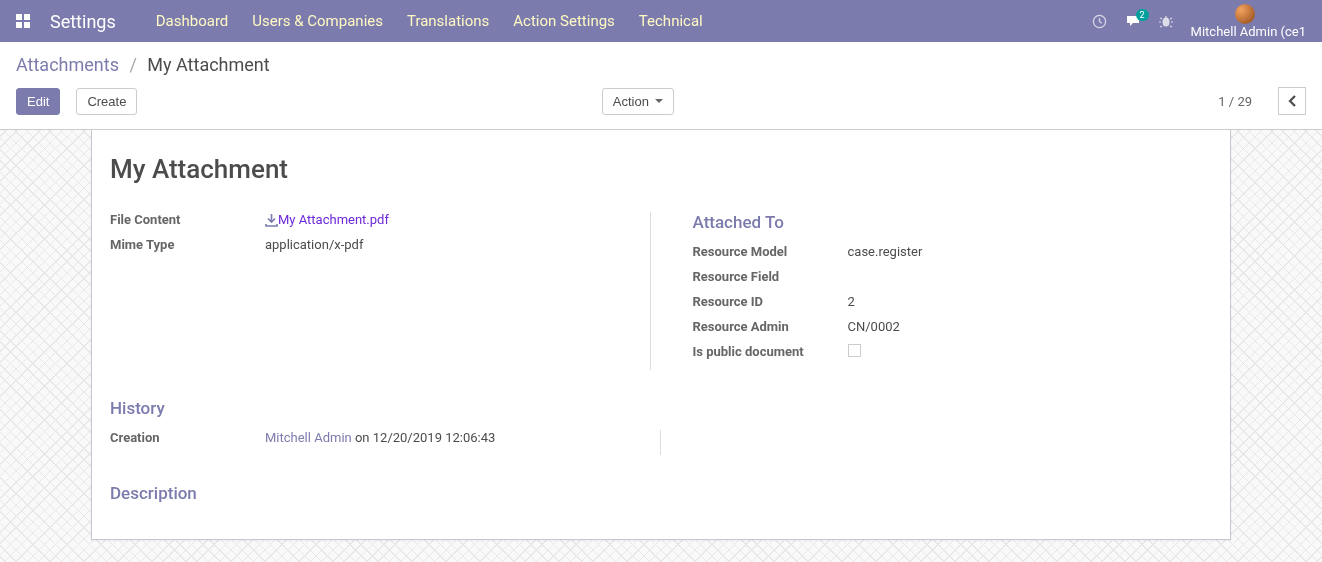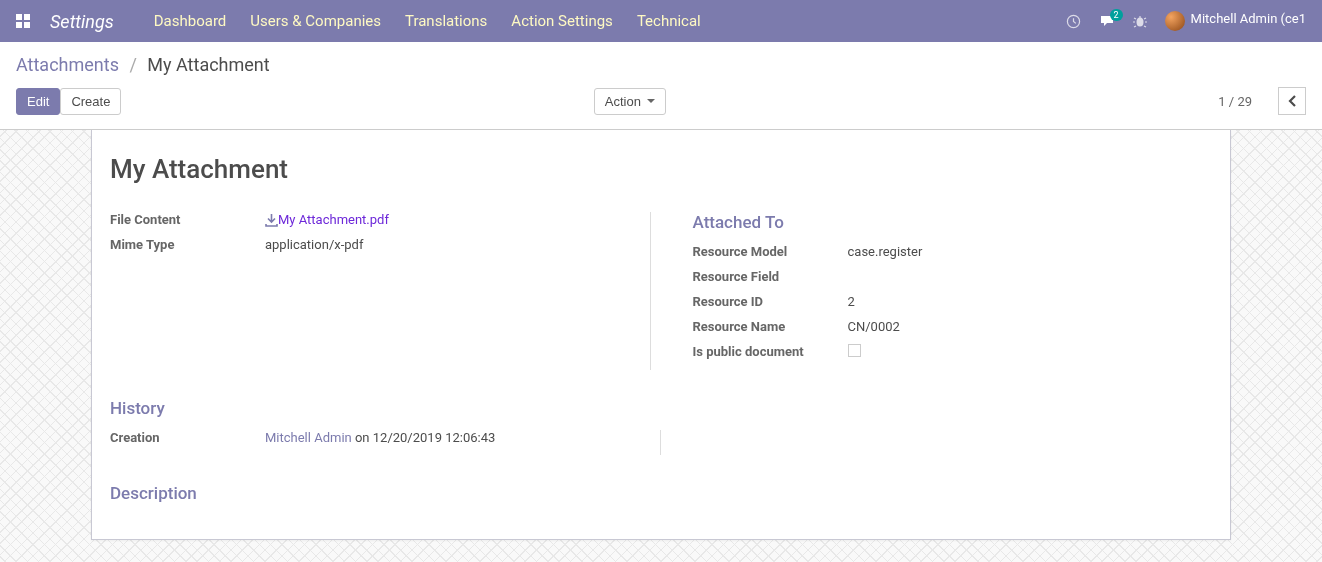--- a/index.html
+++ b/index.html
@@ -1,36 +1,36 @@
 <!DOCTYPE html>
 <html><head>
   <meta charset="utf-8">
   <style>
     * { box-sizing: border-box; margin: 0; padding: 0; }
     body { font-family: -apple-system, BlinkMacSystemFont, "Segoe UI", Roboto, "Helvetica Neue", Arial, sans-serif; font-size: 13px; color: #4c4c4c; background: #f9f9f9; }
     
     .top-nav { background: #7c7bad; color: #fff; height: 42px; display: flex; align-items: center; padding: 0 16px; }
     .apps-icon { width: 14px; height: 14px; display: grid; grid-template-columns: 1fr 1fr; grid-template-rows: 1fr 1fr; gap: 2px; margin-right: 20px; cursor: pointer; }
     .apps-icon div { background: #fff; }
-    .app-title { font-size: 18px; font-weight: 400; margin-right: 40px; font-style: italic; }
+    .app-title { font-size: 18px; font-weight: 400; margin-right: 40px; }
     .nav-links { display: flex; gap: 24px; }
     .nav-links a { color: #fef9c3; text-decoration: none; font-size: 15px; cursor: pointer; }
     .nav-right { margin-left: auto; display: flex; align-items: center; gap: 18px; }
     .nav-icon { cursor: pointer; display: flex; align-items: center; position: relative; }
     .badge { background: #00a09d; color: #fff; font-size: 9px; border-radius: 8px; padding: 1px 4px; position: absolute; top: -5px; right: -8px; }
     .avatar { width: 20px; height: 20px; border-radius: 50%; background: radial-gradient(circle at 30% 30%, #f4a460, #8b4513); margin-right: 6px; }
-    .user-info { display: flex; align-items: flex-start; color: #fff; font-size: 13px; cursor: pointer; }
+    .user-info { display: flex; align-items: center; color: #fff; font-size: 13px; cursor: pointer; flex-direction: column; }
     
     .control-panel { background: #fff; border-bottom: 1px solid #ccc; padding: 12px 16px 14px; }
     .breadcrumb { font-size: 18px; margin-bottom: 12px; }
     .breadcrumb a { color: #7c7bad; text-decoration: none; cursor: pointer; }
     .breadcrumb .sep { color: #aaa; margin: 0 6px; }
     .breadcrumb .current { color: #4c4c4c; }
     .cp-bottom { display: flex; align-items: center; }
-    .cp-left { display: flex; gap: 0; }
+    .cp-left { display: flex; gap: 16px; }
     .btn { border: 1px solid #ccc; background: #fff; color: #4c4c4c; padding: 5px 10px; font-size: 13px; border-radius: 3px; cursor: pointer; }
     .btn-primary { background: #7c7bad; border-color: #7c7bad; color: #fff; }
     .cp-center { margin-left: auto; margin-right: auto; position: relative; left: -40px; }
     .btn-action { padding: 5px 10px; display: flex; align-items: center; gap: 6px; }
     .caret { width: 0; height: 0; border-left: 4px solid transparent; border-right: 4px solid transparent; border-top: 4px solid #666; }
     .cp-right { display: flex; align-items: center; gap: 26px; }
     .pager { font-size: 13px; color: #666; }
     .pager-btn { border: 1px solid #ccc; background: #fff; width: 28px; height: 28px; display: flex; align-items: center; justify-content: center; cursor: pointer; font-size: 15px; font-weight: bold; color: #4c4c4c; }
     
     .view-bg { background-image: repeating-linear-gradient(45deg, #e8e8e8 0, #e8e8e8 1px, transparent 1px, transparent 8px), repeating-linear-gradient(-45deg, #e8e8e8 0, #e8e8e8 1px, transparent 1px, transparent 8px); padding: 0 0 40px; }
@@ -151,21 +151,21 @@
         </div>
         <div class="form-row">
           <div class="form-label">Resource Field</div>
           <div class="form-value"></div>
         </div>
         <div class="form-row">
           <div class="form-label">Resource ID</div>
           <div class="form-value">2</div>
         </div>
         <div class="form-row">
-          <div class="form-label">Resource Name</div>
+          <div class="form-label">Resource Admin</div>
           <div class="form-value">CN/0002</div>
         </div>
         <div class="form-row">
           <div class="form-label">Is public document</div>
           <div class="form-value">
             <span class="checkbox-box"></span>
           </div>
         </div>
       </div>
     </div>

